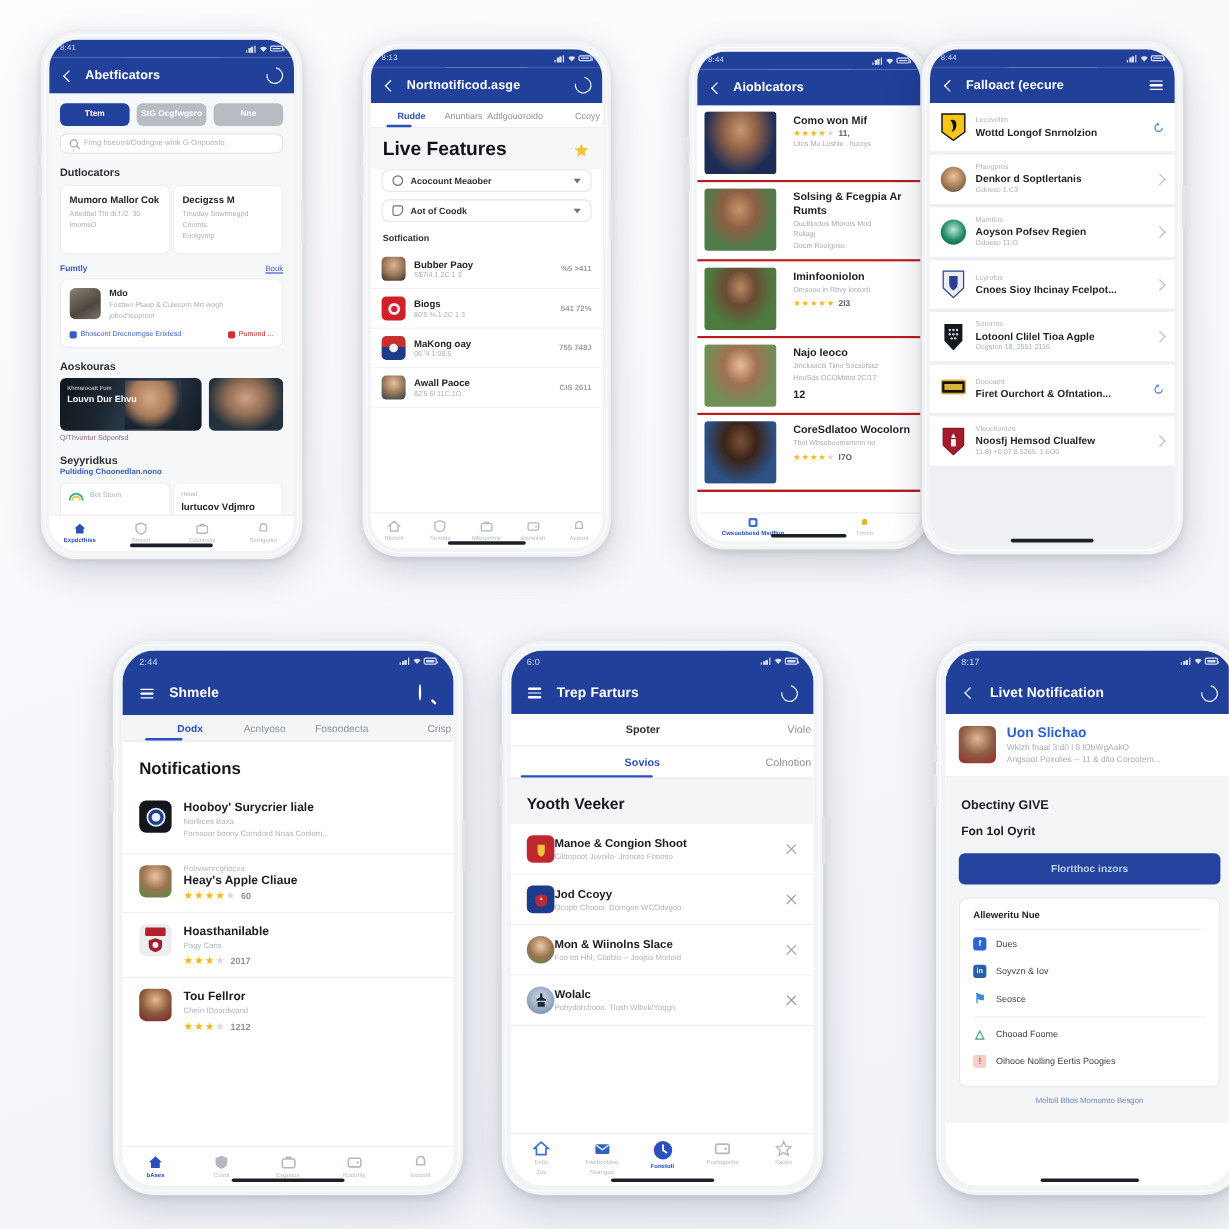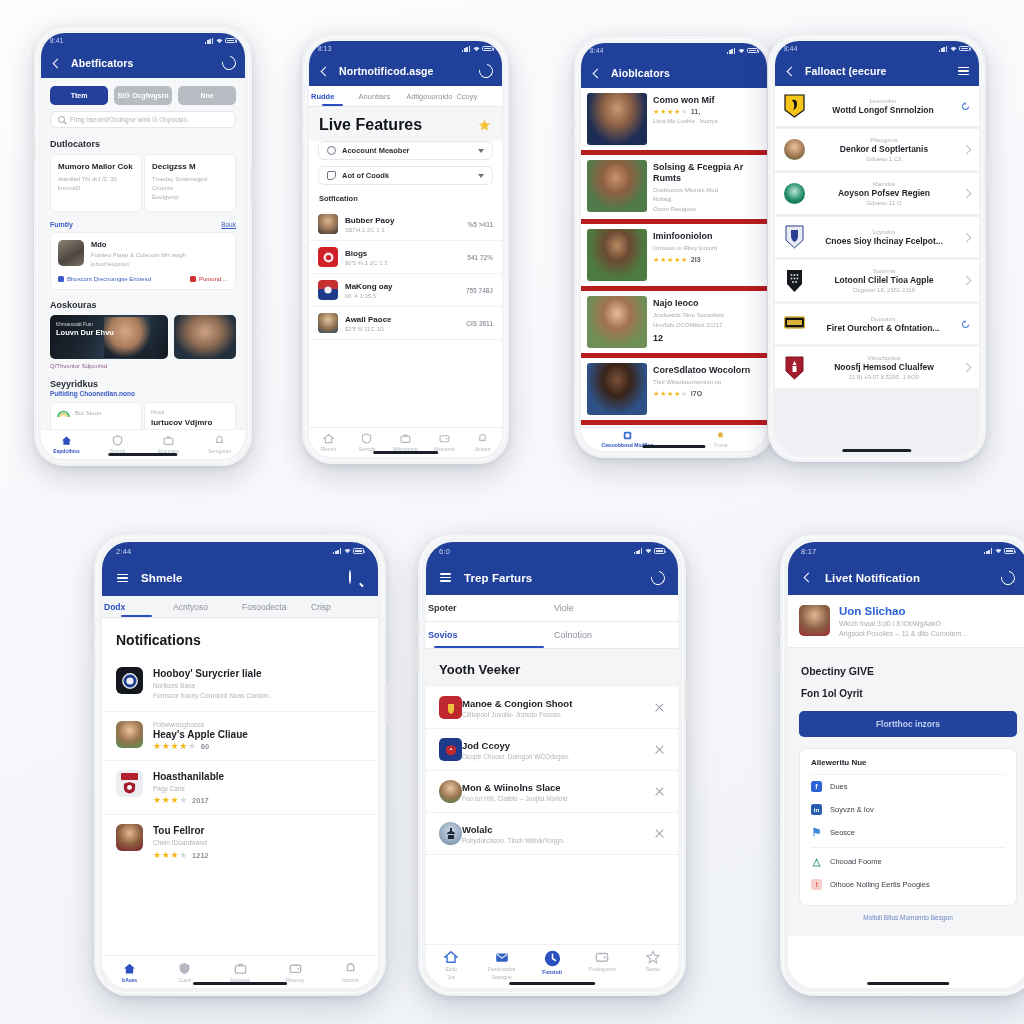--- a/index.html
+++ b/index.html
@@ -58,21 +58,21 @@
   .burger i:nth-child(1){top:2px}.burger i:nth-child(2){top:5.7px}.burger i:nth-child(3){top:9.4px}
   .srch{ width:13px;height:13px;border:1.7px solid #fff;border-radius:50%;}
   .srch-w{position:relative;width:15px;height:15px;}
   .srch-w:after{content:"";position:absolute;right:0px;bottom:0px;width:5px;height:1.7px;background:#fff;transform:rotate(45deg);border-radius:1px;}
   .srch-w .srch{width:11px;height:11px;}
   .refresh{ width:14px;height:14px;border:1.7px solid #fff;border-radius:50%;
             border-top-color:transparent; transform:rotate(-35deg);}
 
   
   .tabs{ display:flex; background:#fff; border-bottom:1px solid #e6e8ec; }
-  .tabs .t{ flex:1; text-align:left; font-size:7.5px; color:#8b919c; padding:6px 2px 5px;}
+  .tabs .t{ flex:1; text-align:right; font-size:7.5px; color:#8b919c; padding:6px 2px 5px;}
   .tabs .t.on{ color:#2b4fbf; font-weight:bold; position:relative;}
   .tabs .t.on:after{content:"";position:absolute;left:28%;right:28%;bottom:0;height:2px;background:#2b4fbf;border-radius:2px;}
   .tabs2 .t{ font-size:9px; padding:8px 2px;}
   .tabs2 .t.on:after{left:6%;right:6%;}
 
   .chips{ display:flex; gap:6px; padding:8px 9px 6px; background:#f6f7f9;}
   .chip{ flex:1; text-align:center; font-size:7px; font-weight:bold; color:#fff;
          background:#b7bbc2; border-radius:5px; padding:6px 2px;}
   .chip.on{ background:#22409c; }
 
@@ -138,35 +138,35 @@
 
   .dd{ margin:0 9px 6px; background:#fff; border:1px solid #e5e7eb; border-radius:6px;
        height:19px; display:flex; align-items:center; gap:6px; padding:0 8px; font-size:7.5px;
        color:#2c3139; font-weight:bold;}
   .dd .caret{ margin-left:auto; width:0;height:0;border-left:3px solid transparent;
               border-right:3px solid transparent;border-top:4px solid #6b7280;}
   .cico{ width:9px;height:9px;border:1.2px solid #6b7280;border-radius:50%;flex:0 0 auto;}
   .cico.sq{ border-radius:2px 2px 5px 2px; }
 
   
-  .arow{ display:flex; gap:6px; padding:5px 6px; border-bottom:5px solid #b91c1c; background:#fff;}
+  .arow{ display:flex; gap:14px; padding:5px 6px; border-bottom:2px solid #b91c1c; background:#fff;}
   .arow .shot{ width:60px; height:52px; border-radius:3px; flex:0 0 auto; overflow:hidden;}
   .arow .info{ flex:1; min-width:0; padding-top:2px;}
   .arow .tt{ font-size:9px; font-weight:bold; color:#1b1f26; line-height:1.2;
              white-space:nowrap; overflow:hidden;}
   .arow .ds{ font-size:6px; color:#a5aab3; line-height:1.6; margin-top:2px;}
   .stars{ display:flex; gap:.7px; align-items:center; margin-top:2px; font-size:6px; color:#555a63;}
   .st{ color:#f5b616; font-size:7px; line-height:1;}
   .st.off{ color:#d8dade; }
 
   
   .trow{ display:flex; align-items:center; gap:8px; padding:8px 9px; background:#fff;
          border-bottom:3px solid #eef0f3;}
   .crest{ width:21px;height:24px;flex:0 0 auto;}
-  .trow .mid{flex:1;min-width:0;text-align:center;}
+  .trow .mid{flex:1;min-width:0;}
   .trow .lbl{ font-size:6px; color:#aeb3bb; }
   .trow .nm{ font-size:8.5px; font-weight:bold; color:#1d2127; white-space:nowrap;
              overflow:hidden; text-overflow:ellipsis; margin-top:1px;}
   .trow .sub{ font-size:6px; color:#a9aeb7; margin-top:2px;}
   .chev{ width:7px;height:7px;border-right:1.5px solid #b8bcc4;border-top:1.5px solid #b8bcc4;
          transform:rotate(45deg); flex:0 0 auto;}
 
   
   .p5head{ font-size:14px; font-weight:bold; color:#15181d; padding:14px 14px 10px;}
   .nrow{ display:flex; gap:10px; padding:9px 14px; align-items:flex-start;

